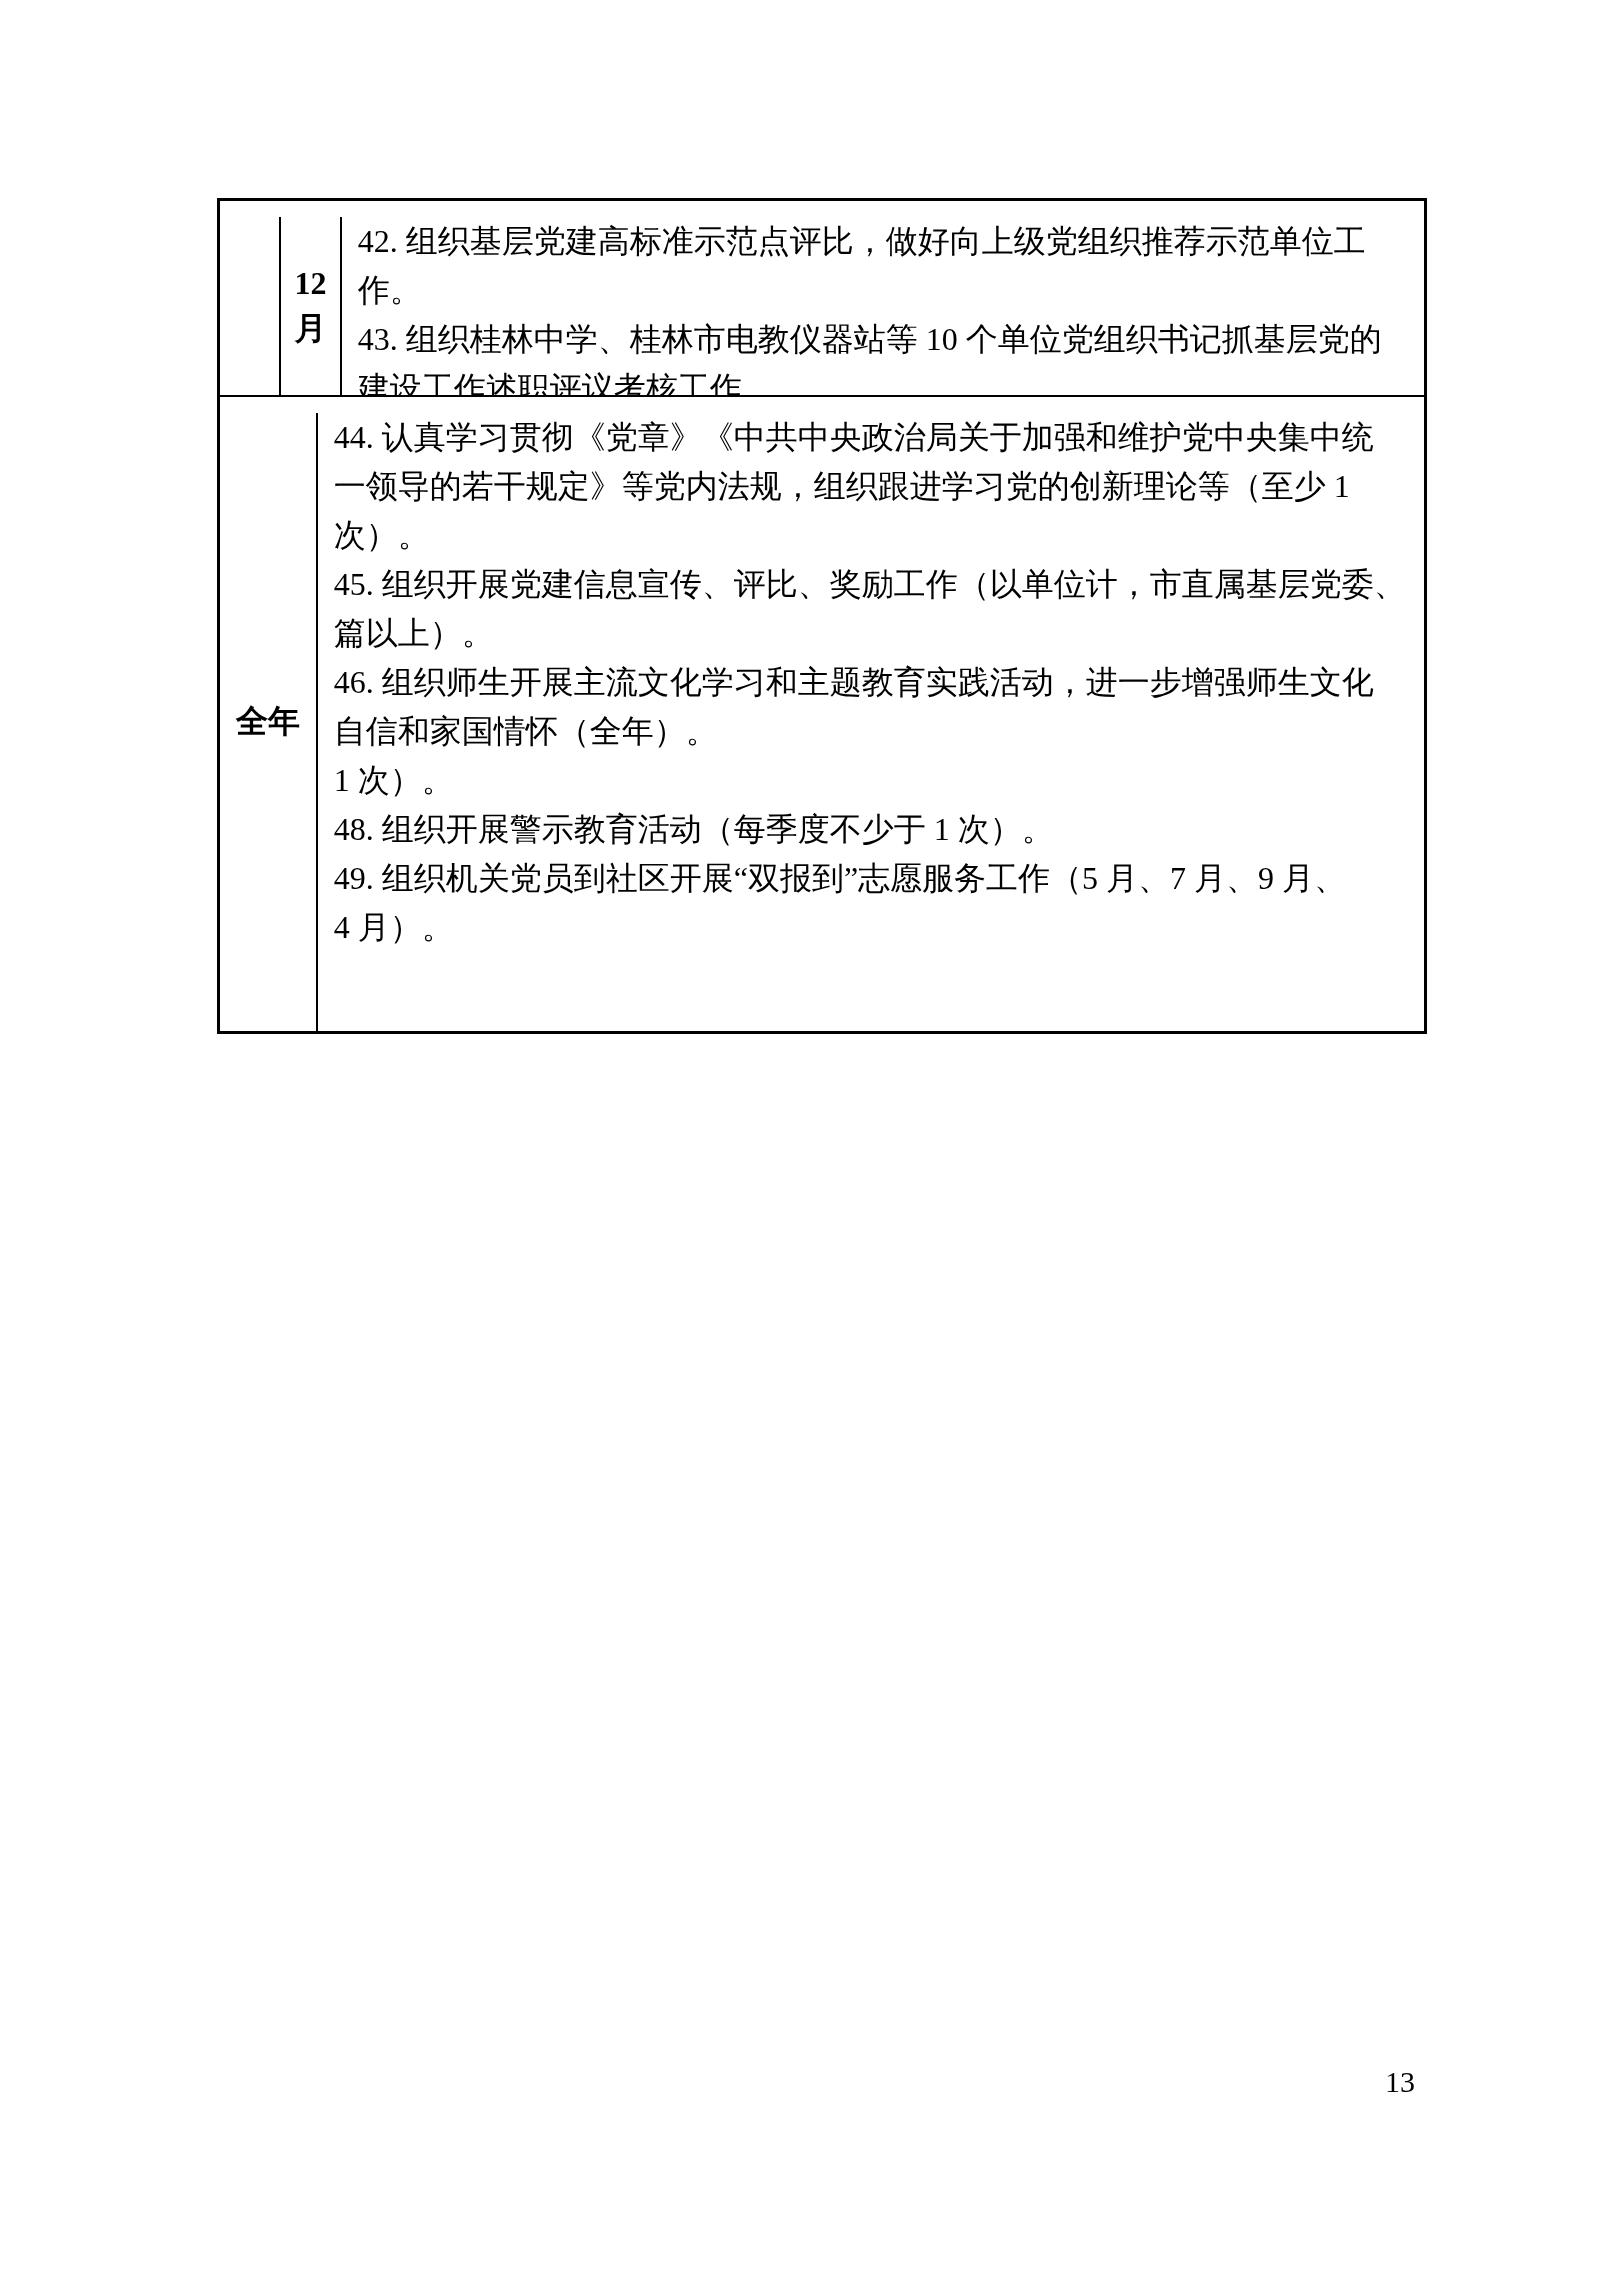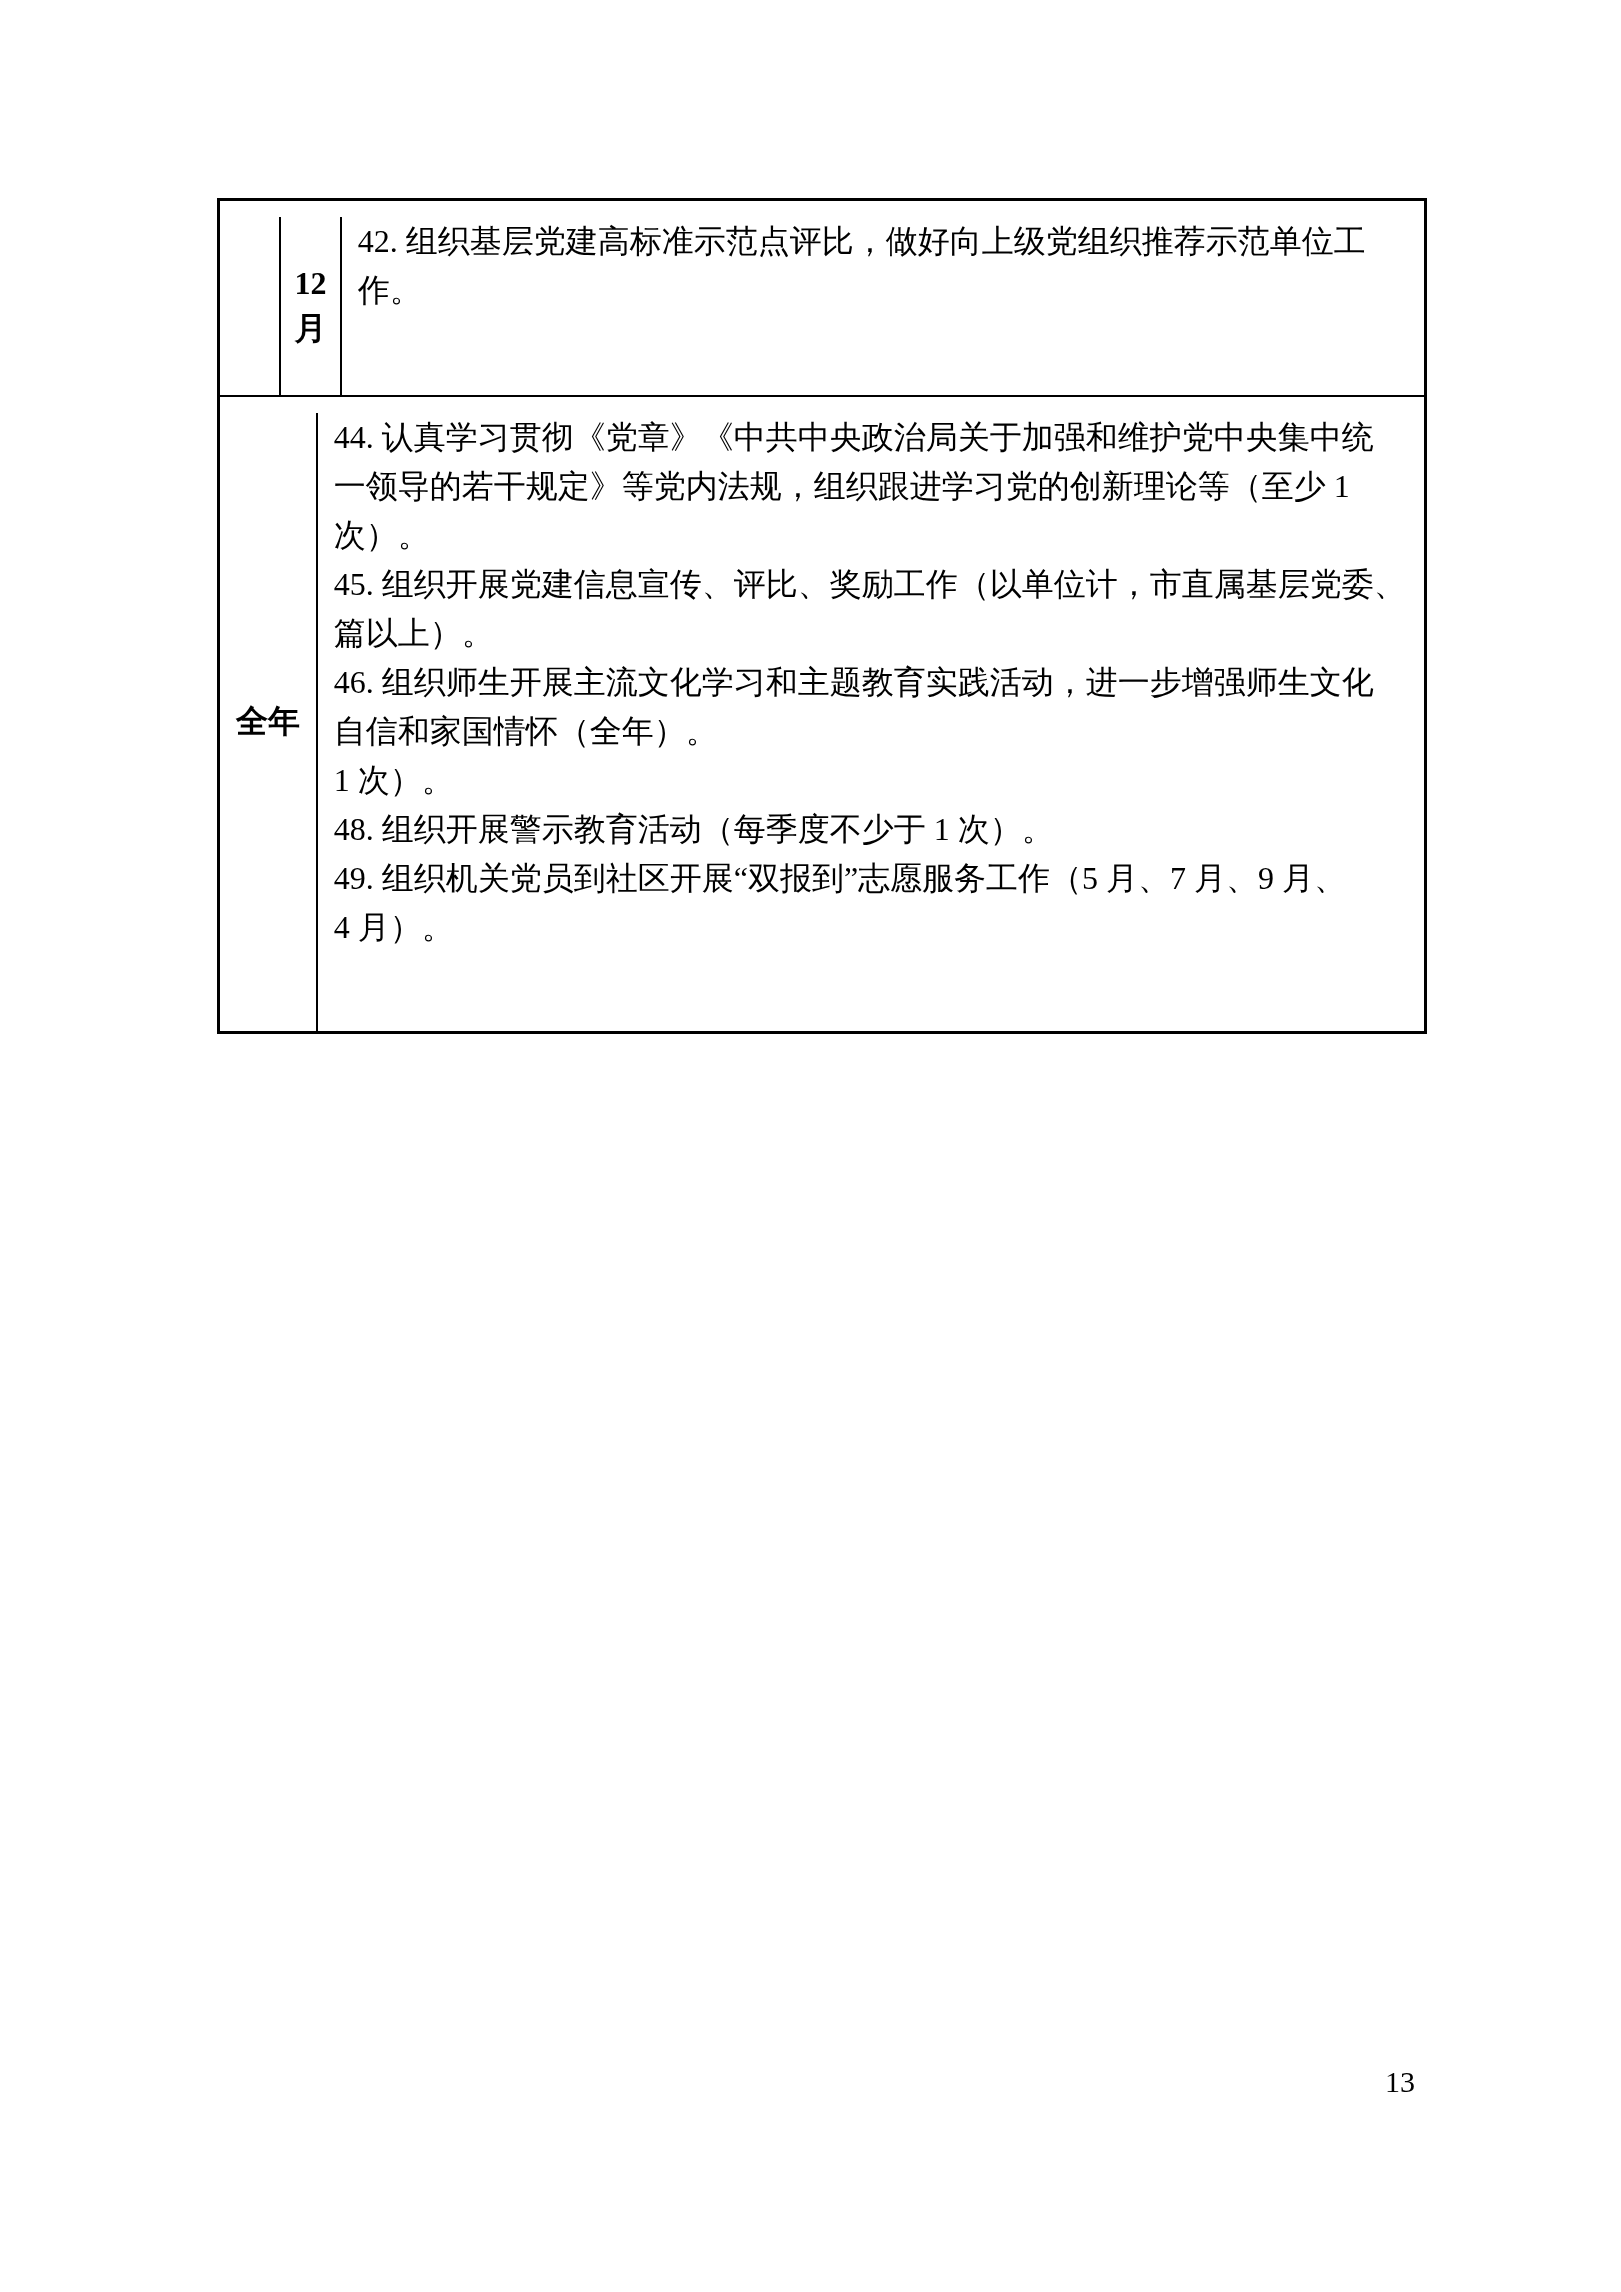--- a/index.html
+++ b/index.html
@@ -94,20 +94,22 @@
 
     <div class="trow trow-december">
       <div class="cell spacer-cell"></div>
       <div class="cell period-cell">
         <span>12</span>
         <span>月</span>
       </div>
       <div class="cell content-cell">
         <div class="content-line">42. 组织基层党建高标准示范点评比，做好向上级党组织推荐示范单位工</div>
         <div class="content-line">作。</div>
+        <div class="content-line">43. 组织桂林中学、桂林市电教仪器站等 10 个单位党组织书记抓基层党的</div>
+        <div class="content-line">建设工作述职评议考核工作。</div>
       </div>
     </div>
 
     <div class="trow trow-allyear">
       <div class="cell period-cell-merged">
         <span>全年</span>
       </div>
       <div class="cell content-cell">
         <div class="content-line">44. 认真学习贯彻《党章》《中共中央政治局关于加强和维护党中央集中统</div>
         <div class="content-line">一领导的若干规定》等党内法规，组织跟进学习党的创新理论等（至少 1</div>

